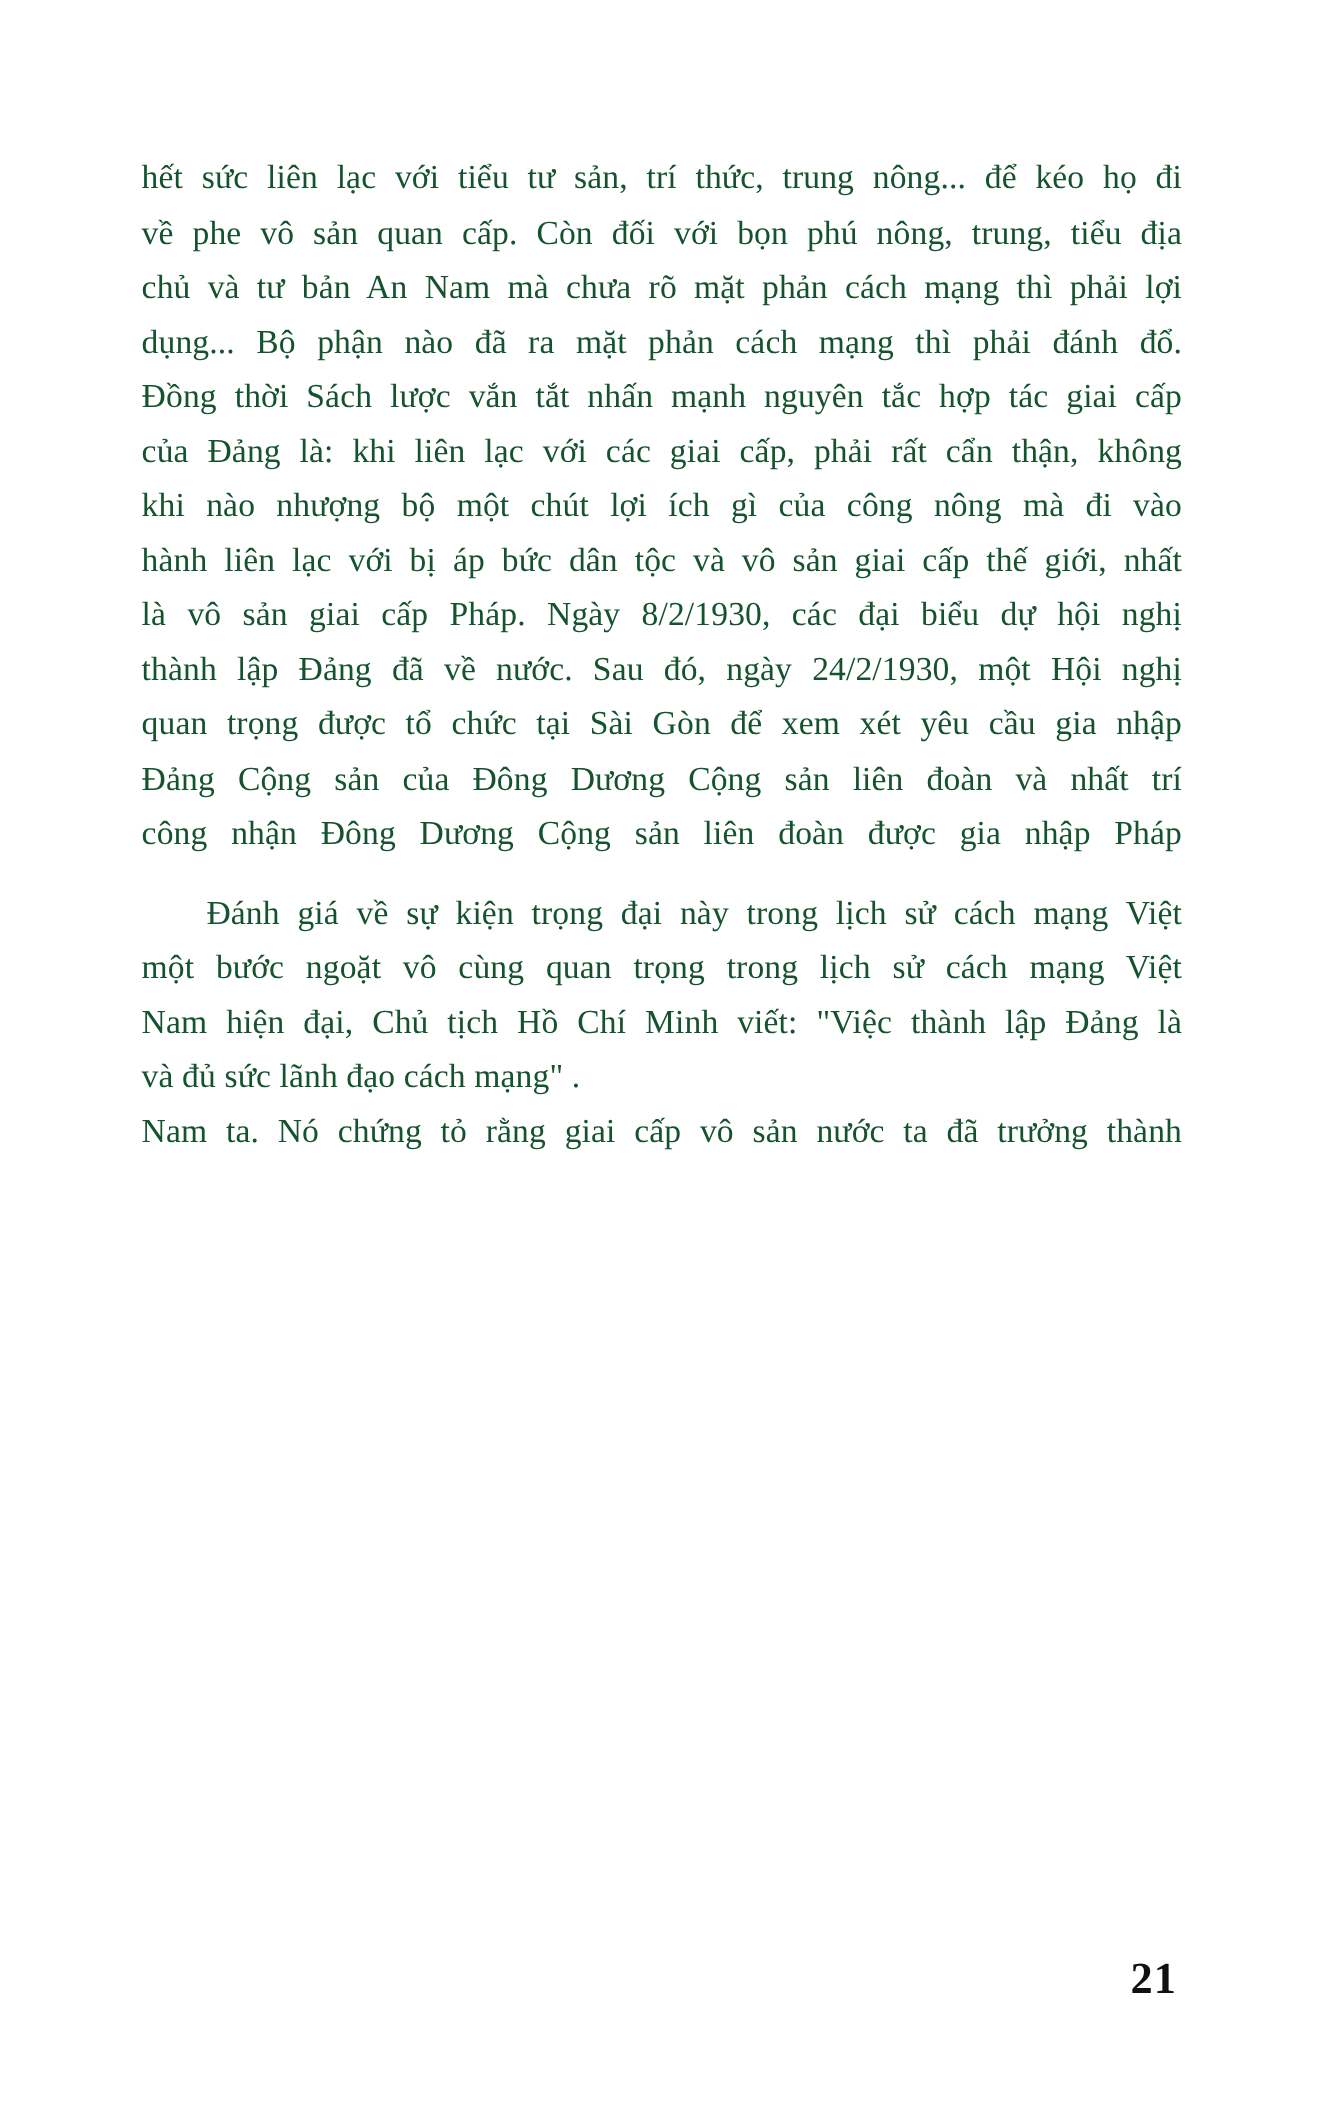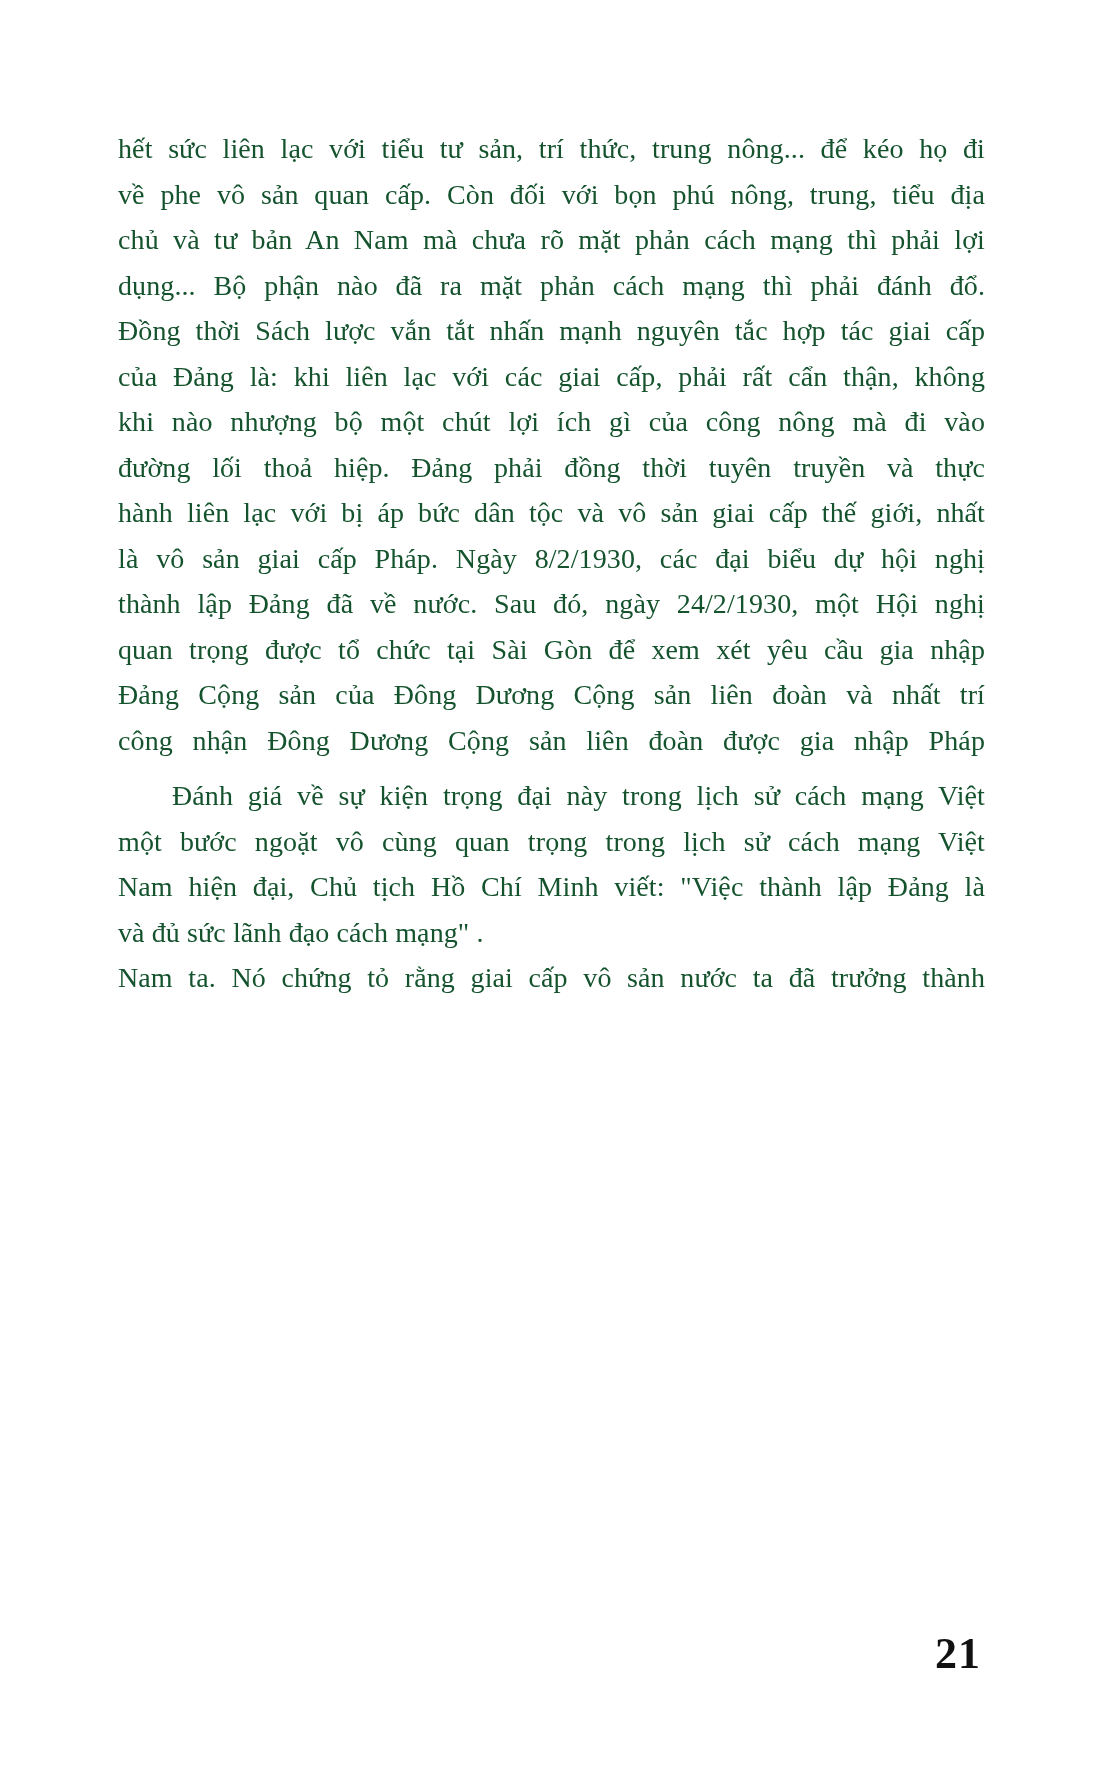--- a/index.html
+++ b/index.html
@@ -29,62 +29,61 @@
     color: #14532d;
     font-size: 28px;
     line-height: 45.5px;
     letter-spacing: 0.1px;
   }
   .paragraph {
     margin: 0;
     padding: 0;
   }
   .paragraph.second {
-    margin-top: 10px;
+    margin-top: 21px;
   }
   .line {
     text-align: justify;
     text-align-last: justify;
     white-space: normal;
     height: 45.5px;
   }
   .line.para-end {
     text-align: left;
     text-align-last: left;
   }
   .line.first-indent {
     text-indent: 54px;
   }
   .page-number {
     position: absolute;
     top: 1628px;
     right: 122px;
     color: #111111;
-    font-size: 44px;
+    font-size: 37px;
     font-weight: bold;
     font-family: "Liberation Serif", serif;
     letter-spacing: 1px;
   }
 </style>
 </head>
 <body>
 
 <div class="page">
 
   <div class="text-block">
 
     <div class="paragraph first">
       <div class="line">hết sức liên lạc với tiểu tư sản, trí thức, trung nông... để kéo họ đi</div>
       <div class="line">về phe vô sản quan cấp. Còn đối với bọn phú nông, trung, tiểu địa</div>
       <div class="line">chủ và tư bản An Nam mà chưa rõ mặt phản cách mạng thì phải lợi</div>
       <div class="line">dụng... Bộ phận nào đã ra mặt phản cách mạng thì phải đánh đổ.</div>
       <div class="line">Đồng thời Sách lược vắn tắt nhấn mạnh nguyên tắc hợp tác giai cấp</div>
       <div class="line">của Đảng là: khi liên lạc với các giai cấp, phải rất cẩn thận, không</div>
       <div class="line">khi nào nhượng bộ một chút lợi ích gì của công nông mà đi vào</div>
-      <div class="line">đường lối thoả hiệp. Đảng phải đồng thời tuyên truyền và thực</div>
       <div class="line">hành liên lạc với bị áp bức dân tộc và vô sản giai cấp thế giới, nhất</div>
       <div class="line">là vô sản giai cấp Pháp. Ngày 8/2/1930, các đại biểu dự hội nghị</div>
       <div class="line">thành lập Đảng đã về nước. Sau đó, ngày 24/2/1930, một Hội nghị</div>
       <div class="line">quan trọng được tổ chức tại Sài Gòn để xem xét yêu cầu gia nhập</div>
       <div class="line">Đảng Cộng sản của Đông Dương Cộng sản liên đoàn và nhất trí</div>
       <div class="line">công nhận Đông Dương Cộng sản liên đoàn được gia nhập Pháp</div>
     </div>
 
     <div class="paragraph second">
       <div class="line first-indent">Đánh giá về sự kiện trọng đại này trong lịch sử cách mạng Việt</div>

